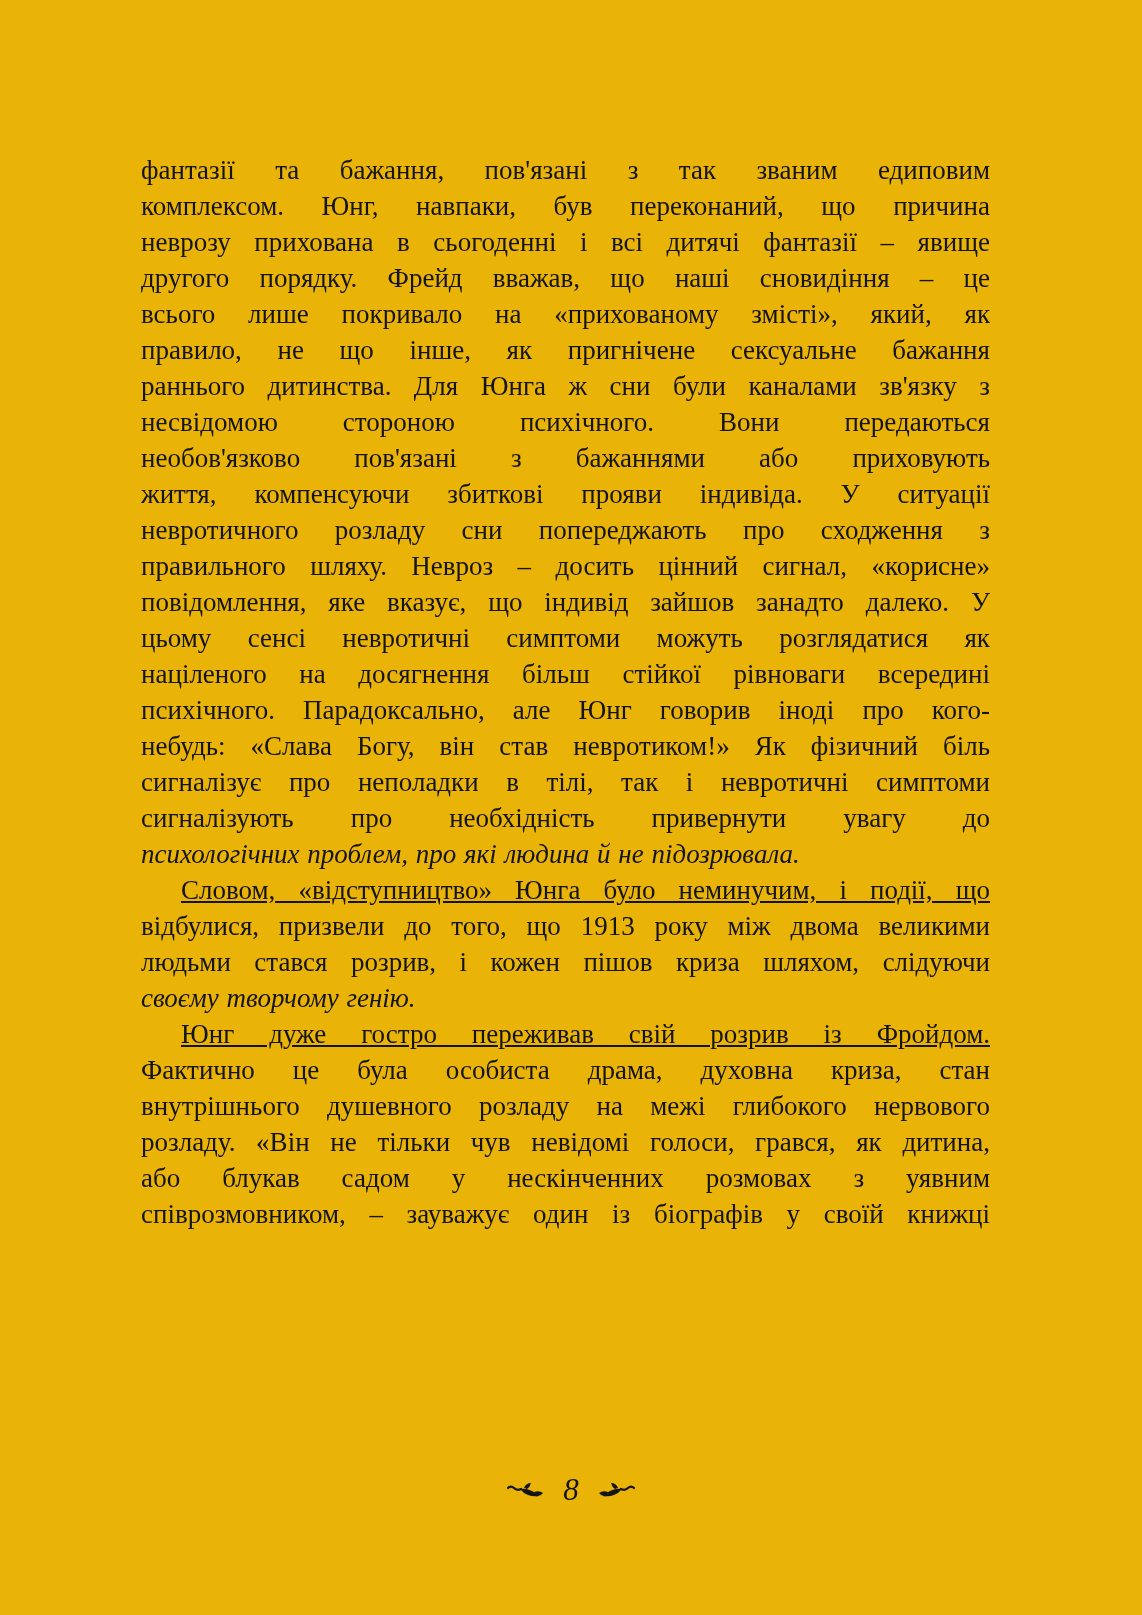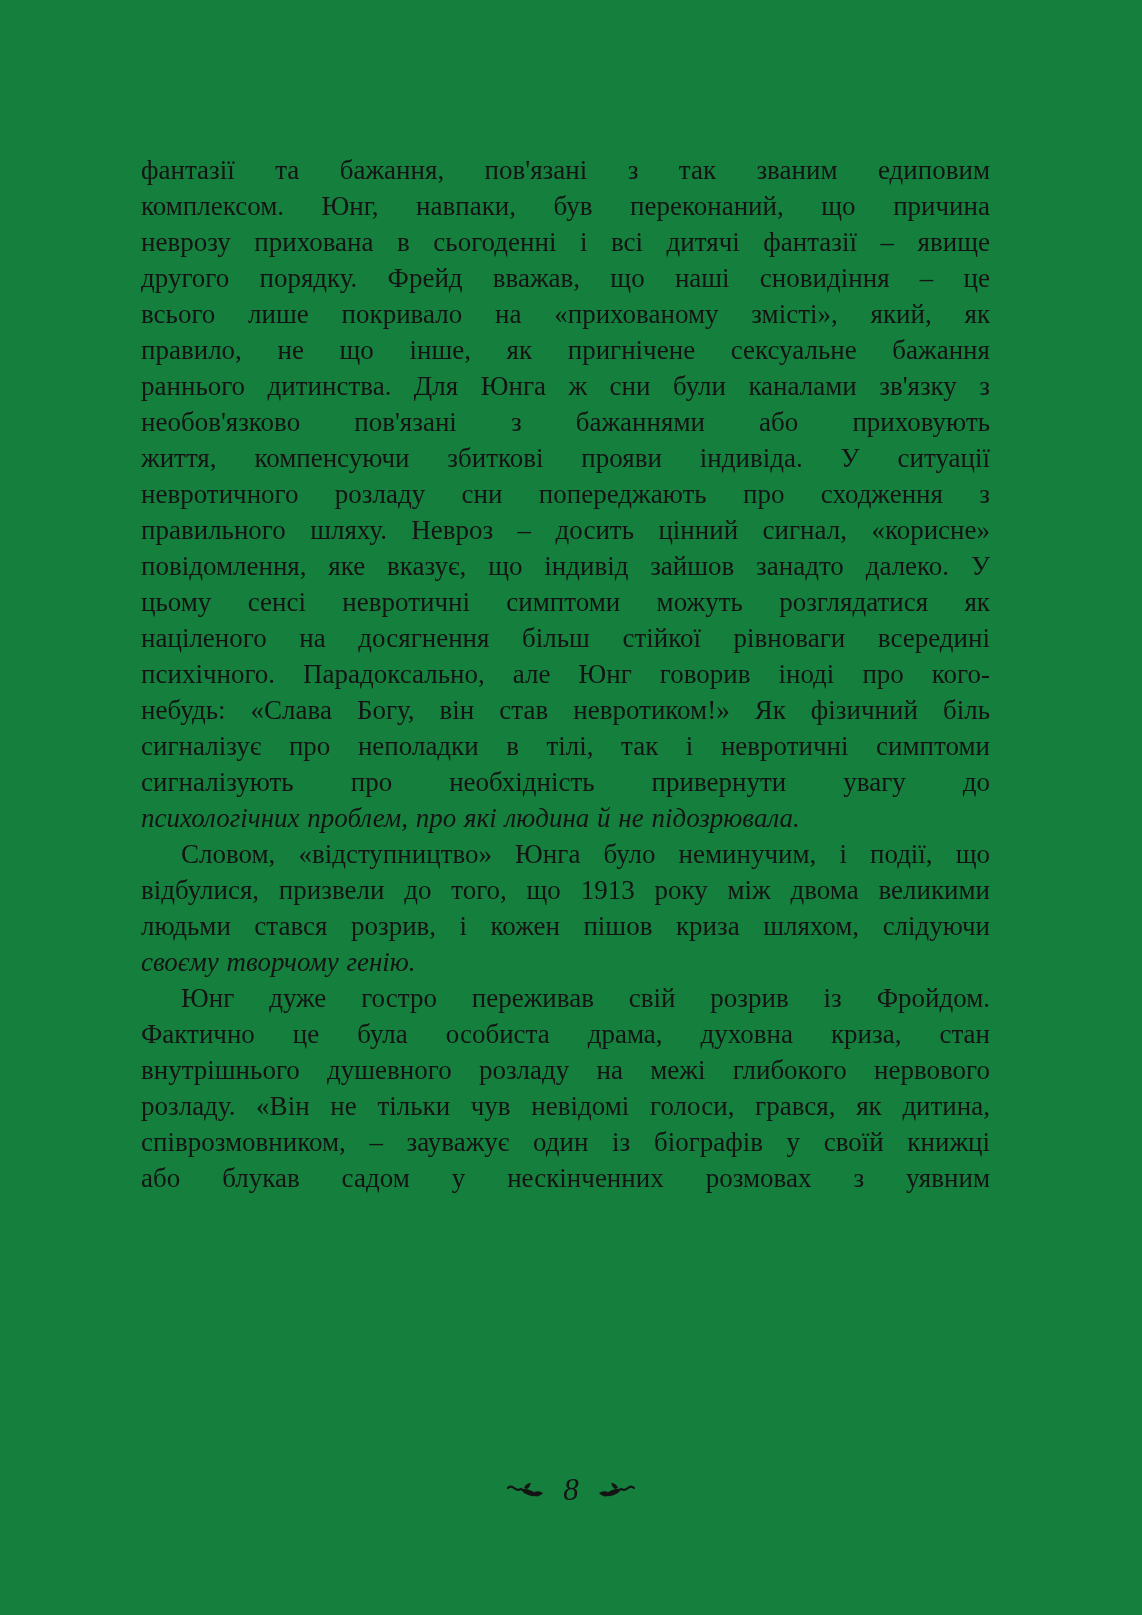--- a/index.html
+++ b/index.html
@@ -11,21 +11,21 @@
     position: relative;
     width: 1142px;
     height: 1615px;
     overflow: hidden;
     font-family: "Liberation Serif", "DejaVu Serif", serif;
     color: #141414;
   }
   .page {
     position: absolute;
     inset: 0;
-    background: #15803d;
+    background: #eab308;
   }
   .text-block {
     position: absolute;
     left: 141px;
     top: 152px;
     width: 849px;
   }
   .paragraph {
     margin: 0;
     padding: 0;
@@ -39,20 +39,21 @@
     word-spacing: 1px;
     white-space: normal;
     overflow: hidden;
   }
   .line.last {
     text-align-last: left;
     font-style: italic;
   }
   .paragraph.indent .line:first-child {
     text-indent: 40px;
+    text-decoration: underline;
   }
   .footer {
     position: absolute;
     left: 0;
     top: 1470px;
     width: 100%;
     display: flex;
     justify-content: center;
     align-items: center;
     gap: 16px;
@@ -81,20 +82,21 @@
 
   <div class="text-block">
       <div class="paragraph">
         <div class="line">фантазії та бажання, пов'язані з так званим едиповим</div>
         <div class="line">комплексом. Юнг, навпаки, був переконаний, що причина</div>
         <div class="line">неврозу прихована в сьогоденні і всі дитячі фантазії – явище</div>
         <div class="line">другого порядку. Фрейд вважав, що наші сновидіння – це</div>
         <div class="line">всього лише покривало на «прихованому змісті», який, як</div>
         <div class="line">правило, не що інше, як пригнічене сексуальне бажання</div>
         <div class="line">раннього дитинства. Для Юнга ж сни були каналами зв'язку з</div>
+        <div class="line">несвідомою стороною психічного. Вони передаються</div>
         <div class="line">необов'язково пов'язані з бажаннями або приховують</div>
         <div class="line">життя, компенсуючи збиткові прояви індивіда. У ситуації</div>
         <div class="line">невротичного розладу сни попереджають про сходження з</div>
         <div class="line">правильного шляху. Невроз – досить цінний сигнал, «корисне»</div>
         <div class="line">повідомлення, яке вказує, що індивід зайшов занадто далеко. У</div>
         <div class="line">цьому сенсі невротичні симптоми можуть розглядатися як</div>
         <div class="line">націленого на досягнення більш стійкої рівноваги всередині</div>
         <div class="line">психічного. Парадоксально, але Юнг говорив іноді про кого-</div>
         <div class="line">небудь: «Слава Богу, він став невротиком!» Як фізичний біль</div>
         <div class="line">сигналізує про неполадки в тілі, так і невротичні симптоми</div>
@@ -105,22 +107,22 @@
         <div class="line">Словом, «відступництво» Юнга було неминучим, і події, що</div>
         <div class="line">відбулися, призвели до того, що 1913 року між двома великими</div>
         <div class="line">людьми стався розрив, і кожен пішов криза шляхом, слідуючи</div>
         <div class="line last">своєму творчому генію.</div>
       </div>
       <div class="paragraph indent">
         <div class="line">Юнг дуже гостро переживав свій розрив із Фройдом.</div>
         <div class="line">Фактично це була особиста драма, духовна криза, стан</div>
         <div class="line">внутрішнього душевного розладу на межі глибокого нервового</div>
         <div class="line">розладу. «Він не тільки чув невідомі голоси, грався, як дитина,</div>
+        <div class="line">або блукав садом у нескінченних розмовах з уявним</div>
         <div class="line">співрозмовником, – зауважує один із біографів у своїй книжці</div>
-        <div class="line">або блукав садом у нескінченних розмовах з уявним</div>
       </div>
     </div>
 
   <div class="footer">
     <span class="ornament left">
       <svg width="40" height="18" viewBox="0 0 40 18" aria-hidden="true">
         <path d="M1 7 q3 -3 6 0 q3 3 7 1" fill="none" stroke="#141414" stroke-width="2.2" stroke-linecap="round"></path>
         <path d="M13 8 q6 -1 12 2 q4 2 7 5 q-6 1 -11 -1 q-5 -2 -8 -6 z" fill="#141414"></path>
         <path d="M17 7 q2 -5 7 -5 q-1 4 -4 6 z" fill="#141414"></path>
         <path d="M27 11 q5 -2 9 1 q-3 4 -7 3 z" fill="#141414"></path>

